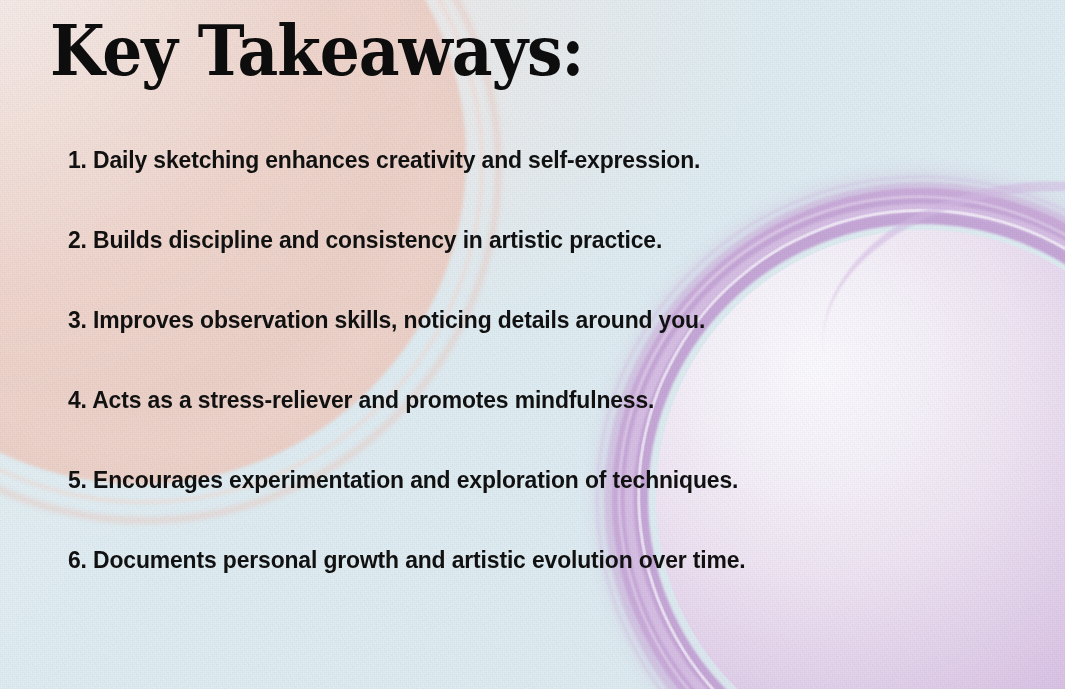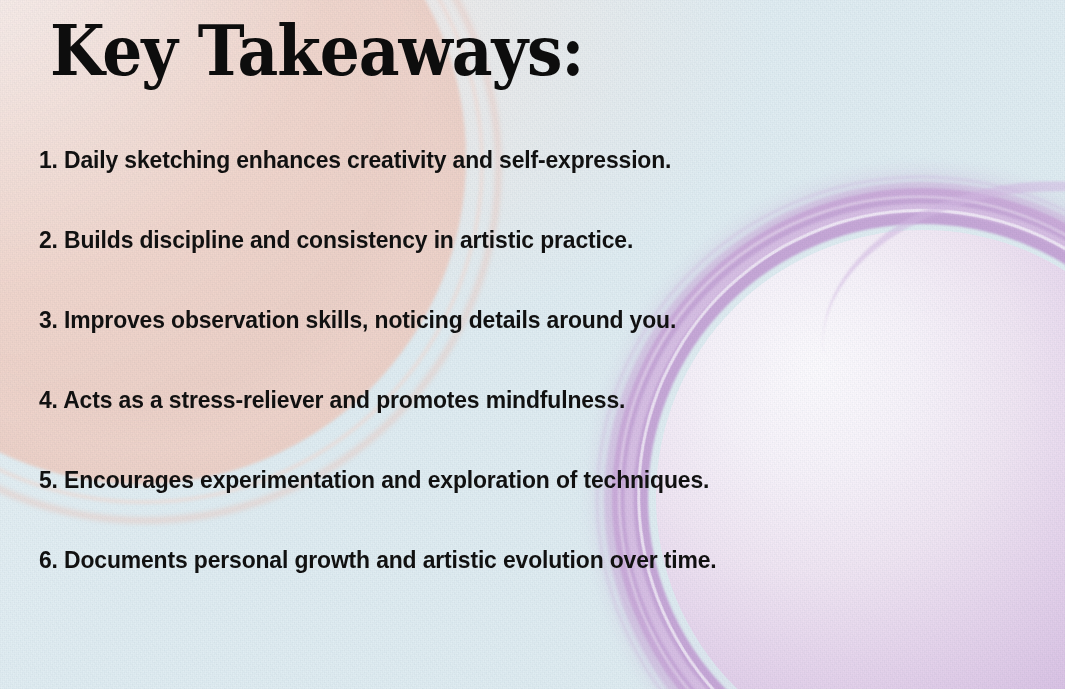--- a/index.html
+++ b/index.html
@@ -234,21 +234,21 @@
     line-height: 1.0;
     letter-spacing: -1.2px;
     color: #0d0d0d;
     transform: scaleX(0.90);
     transform-origin: left top;
     white-space: nowrap;
   }
 
   .list {
     position: absolute;
-    left: 39px;
+    left: 68px;
     top: 147px;
     right: 30px;
     margin: 0;
     padding: 0;
     list-style: none;
   }
 
   .list-item {
     font-family: "Liberation Sans", sans-serif;
     font-weight: 700;

